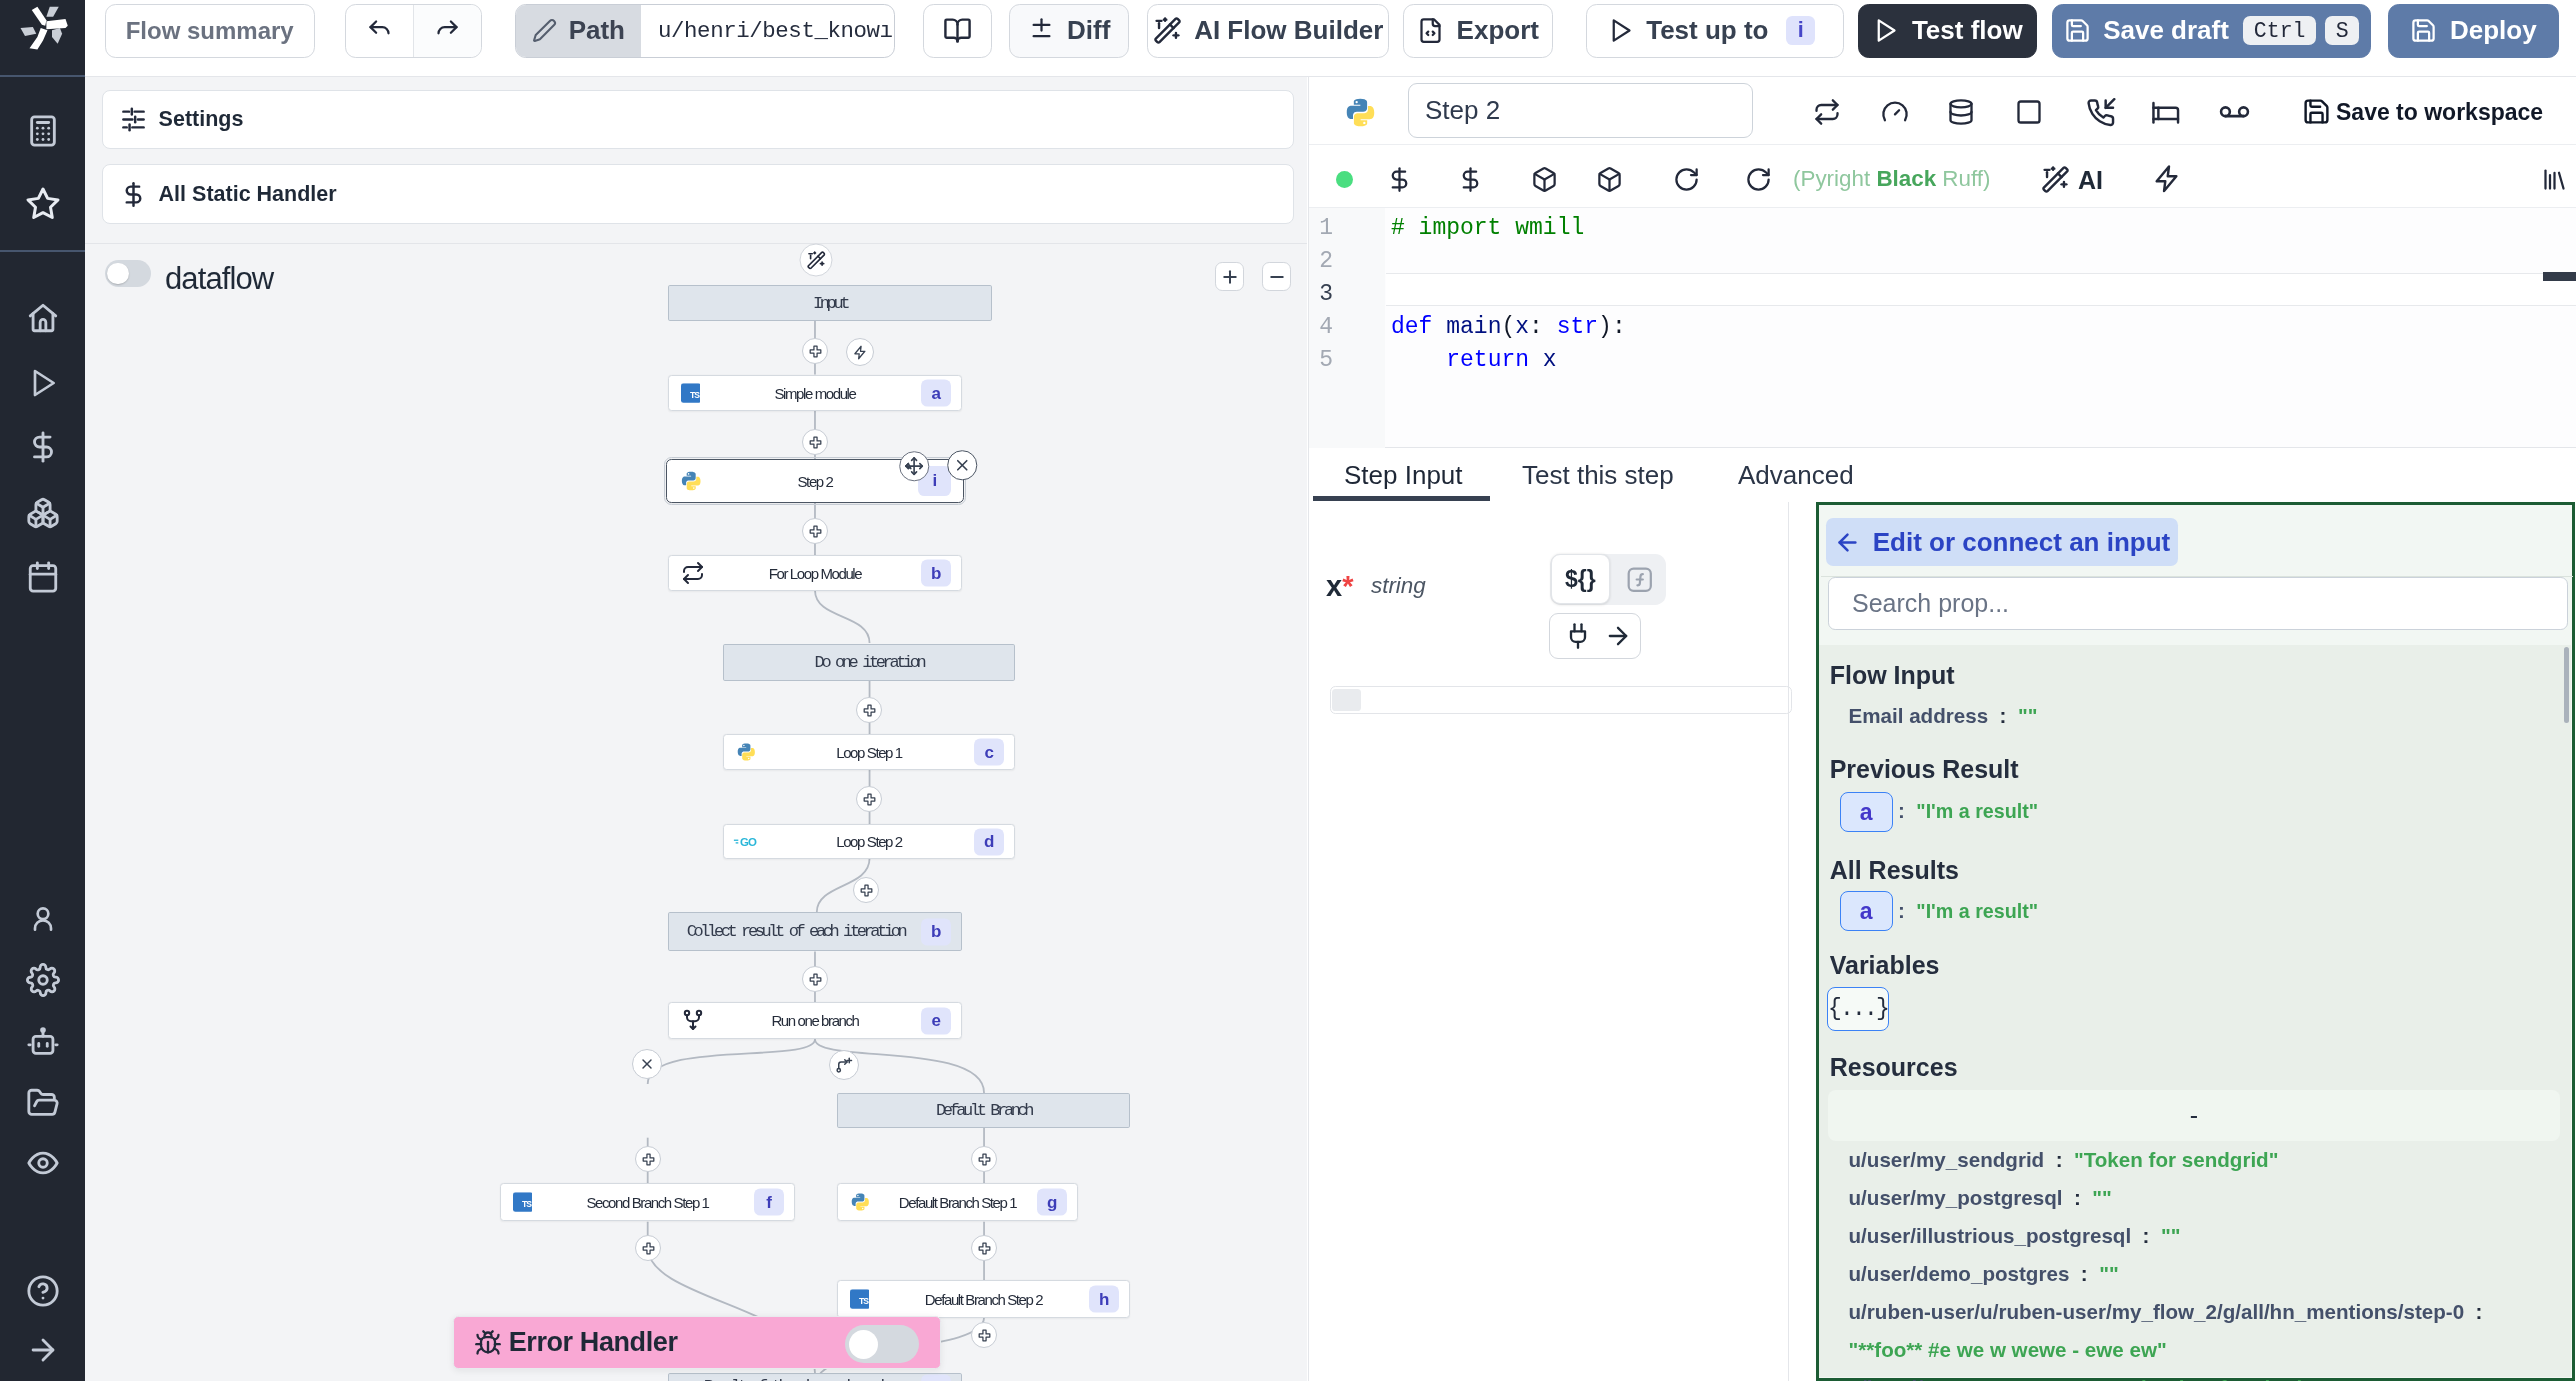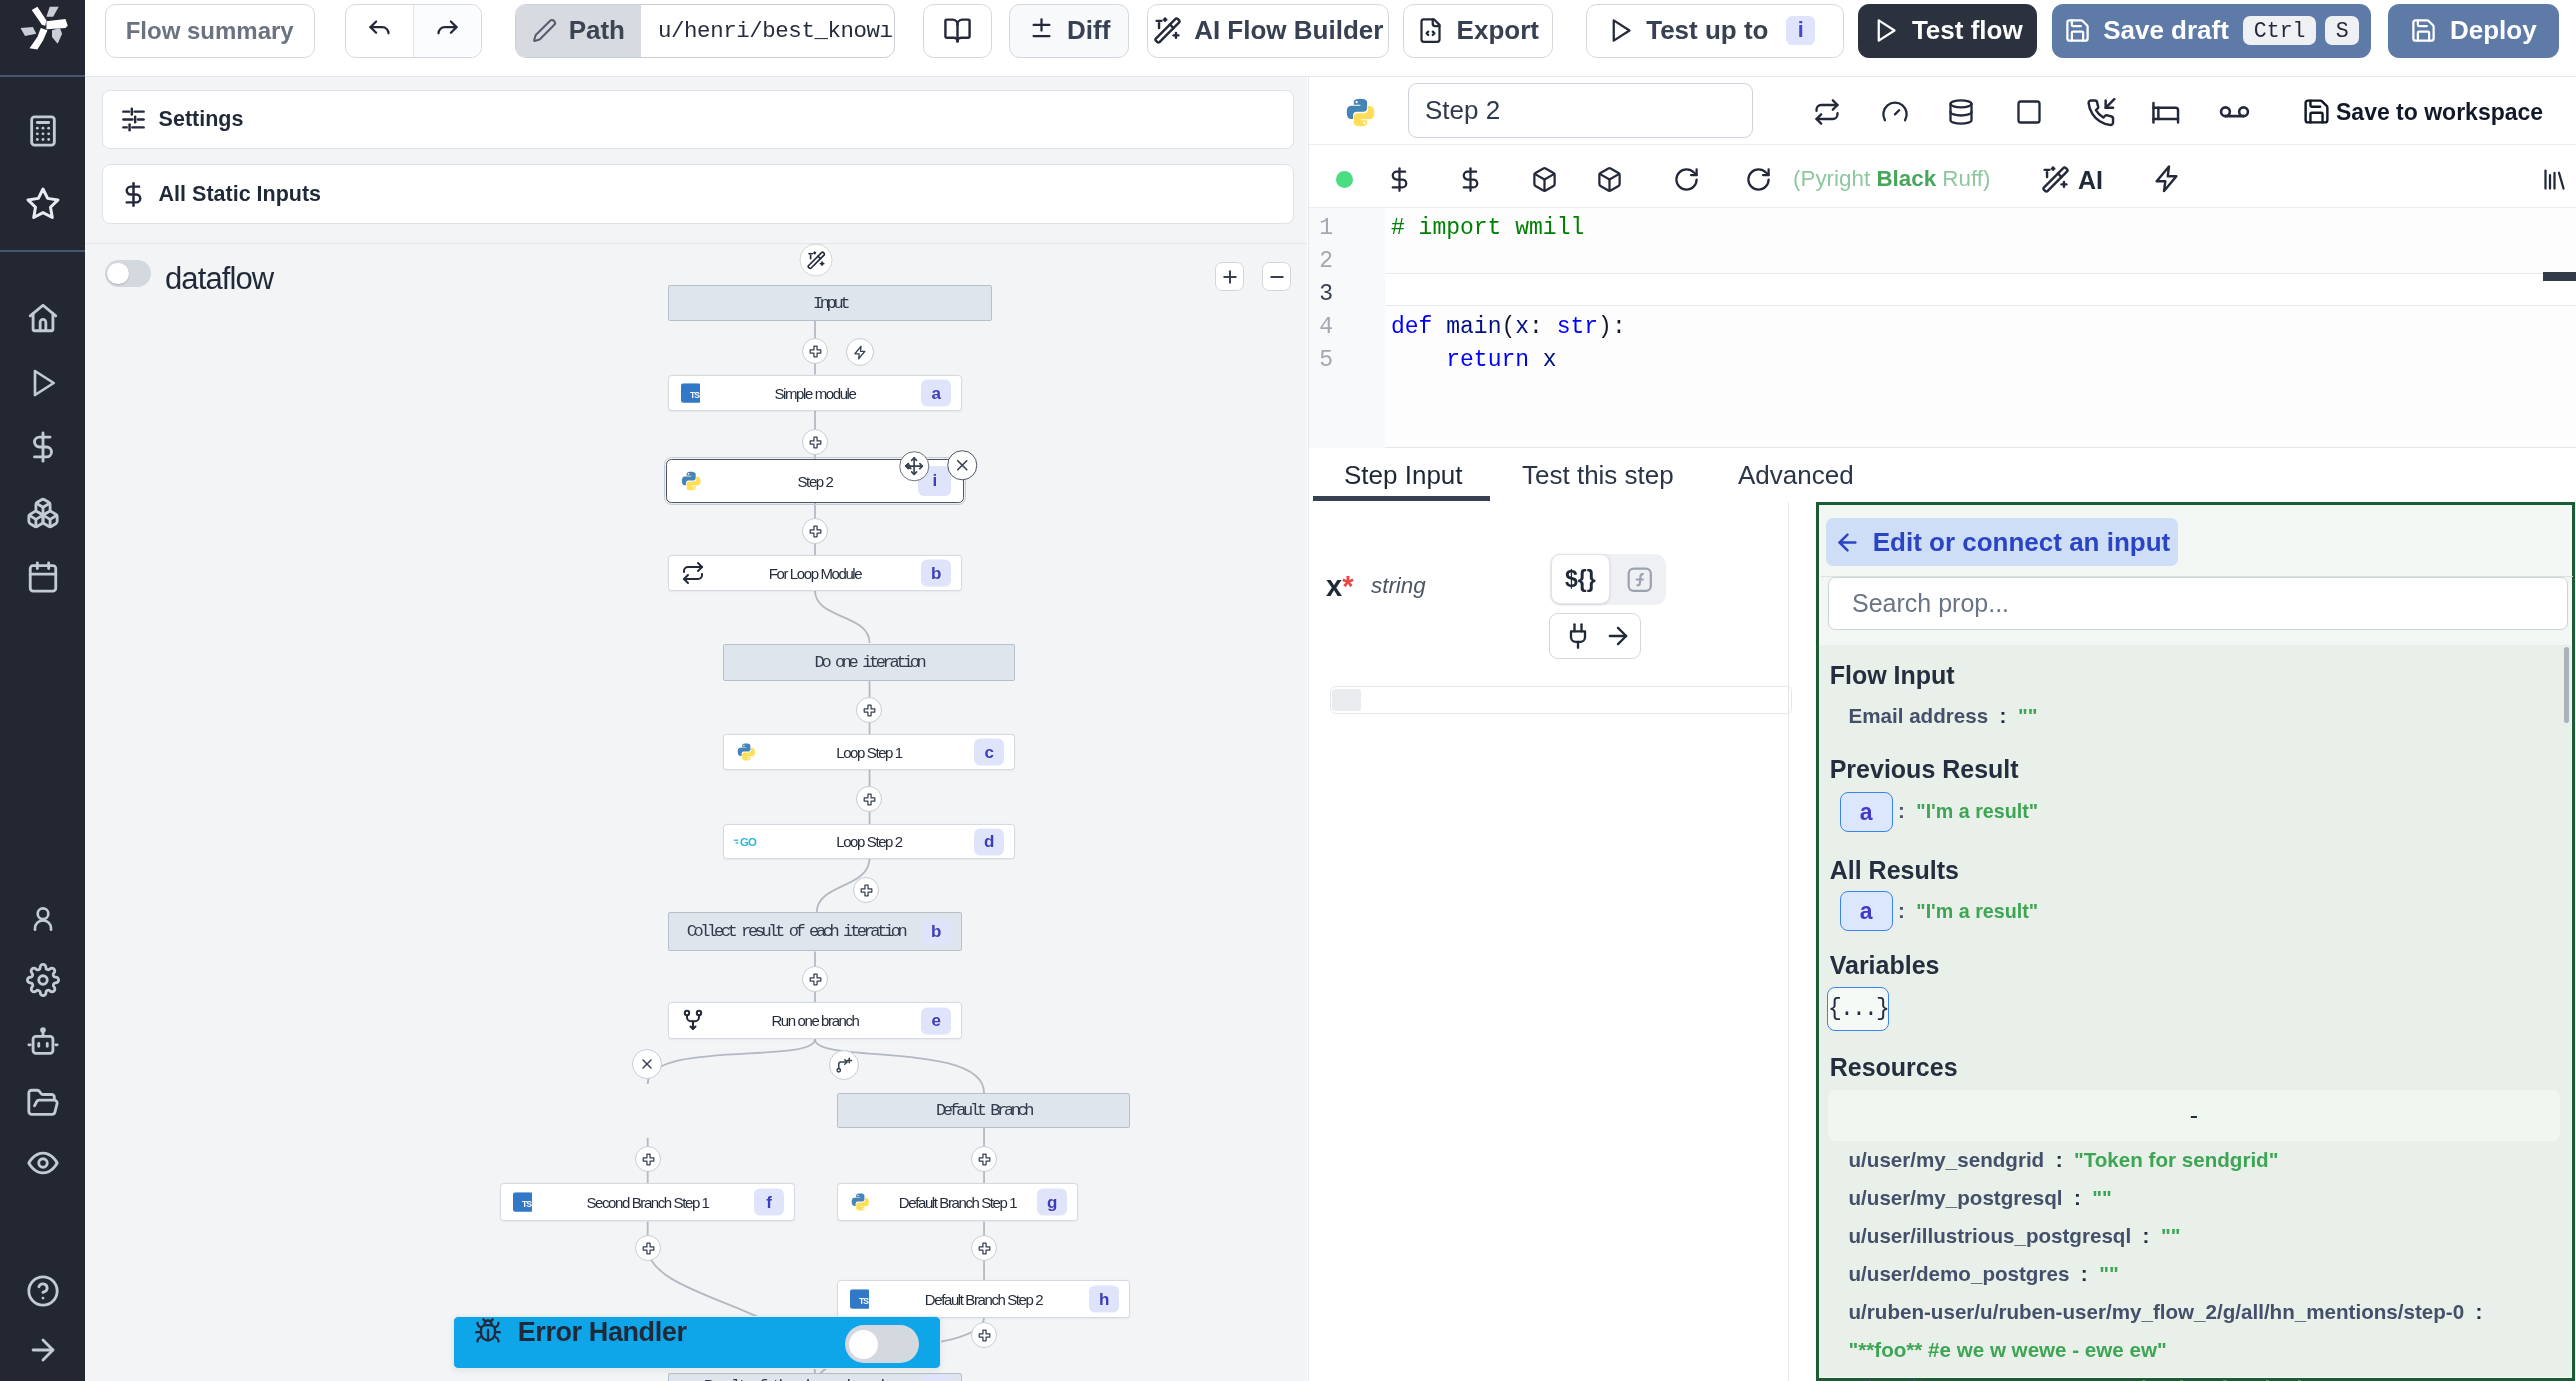--- a/index.html
+++ b/index.html
@@ -208,21 +208,21 @@
           <line x1="13.5" y1="9.5" x2="13.5" y2="14.5"></line>
           <line x1="8.5" y1="16.5" x2="8.5" y2="21.5"></line>
         </svg>
         <span>Settings</span>
       </div>
     <div class="card" style="top:87px; height:60px;">
         <svg width="27" height="27" viewBox="0 0 24 24" fill="none" stroke="#23293a" stroke-width="2.2" stroke-linecap="round" stroke-linejoin="round">
           <line x1="12" y1="2" x2="12" y2="22"></line>
           <path d="M17 5H9.5a3.5 3.5 0 0 0 0 7h5a3.5 3.5 0 0 1 0 7H6"></path>
         </svg>
-        <span>All Static Inputs</span>
+        <span>All Static Handler</span>
       </div>
     <div class="abs" style="left:0; top:166px; width:1222px; height:0.9px; background:#e3e5e9;"></div>
     <div id="canvas" class="abs" style="left:0; top:167px; width:1222px; height:1137px;">
 
       <svg class="abs" style="left:0; top:0;" width="1222" height="1137" viewBox="0 0 1366 1271" fill="none" stroke="#b3b9c2" stroke-width="2">
         <line x1="816" y1="85" x2="816" y2="146"></line>
         <line x1="816" y1="185" x2="816" y2="242"></line>
         <line x1="816" y1="289" x2="816" y2="348"></line>
         <path d="M816 387 C816 420 877 413 877 446"></path>
         <line x1="877" y1="488" x2="877" y2="548"></line>
@@ -451,21 +451,21 @@
           <svg width="15" height="15" viewBox="0 0 24 24" fill="#fff" stroke="#374151" stroke-width="2" stroke-linejoin="round">
             <path d="M9.5 3.5h5v6h6v5h-6v6h-5v-6h-6v-5h6z"></path>
           </svg>
         </div>
       <div class="pcirc" style="left:899px; top:1091px;">
           <svg width="15" height="15" viewBox="0 0 24 24" fill="#fff" stroke="#374151" stroke-width="2" stroke-linejoin="round">
             <path d="M9.5 3.5h5v6h6v5h-6v6h-5v-6h-6v-5h6z"></path>
           </svg>
         </div>
 
-      <div class="abs" style="left:368px; top:1072px; width:488px; height:53px; background:#0ea5e9; border:0.9px solid #e8eaee; border-radius:5.4px; box-shadow:0 1.8px 7.2px rgba(0,0,0,.07); display:flex; align-items:flex-start; padding-left:19.7px; gap:16px;">
+      <div class="abs" style="left:368px; top:1072px; width:488px; height:53px; background:#f9a8d4; border:0.9px solid #e8eaee; border-radius:5.4px; box-shadow:0 1.8px 7.2px rgba(0,0,0,.07); display:flex; align-items:center; padding-left:19.7px; gap:7px;">
         <svg width="28" height="28" viewBox="0 0 24 24" fill="none" stroke="#23293a" stroke-width="2" stroke-linecap="round" stroke-linejoin="round">
             <path d="m8 2 1.88 1.88"></path>
             <path d="M14.12 3.88 16 2"></path>
             <path d="M9 7.13v-1a3.003 3.003 0 1 1 6 0v1"></path>
             <path d="M12 20c-3.3 0-6-2.7-6-6v-3a4 4 0 0 1 4-4h4a4 4 0 0 1 4 4v3c0 3.3-2.7 6-6 6"></path>
             <path d="M12 20v-9"></path>
             <path d="M6.53 9C4.6 8.8 3 7.1 3 5"></path>
             <path d="M6 13H2"></path>
             <path d="M3 21c0-2.1 1.7-3.9 3.8-4"></path>
             <path d="M20.97 5c0 2.1-1.6 3.8-3.5 4"></path>

